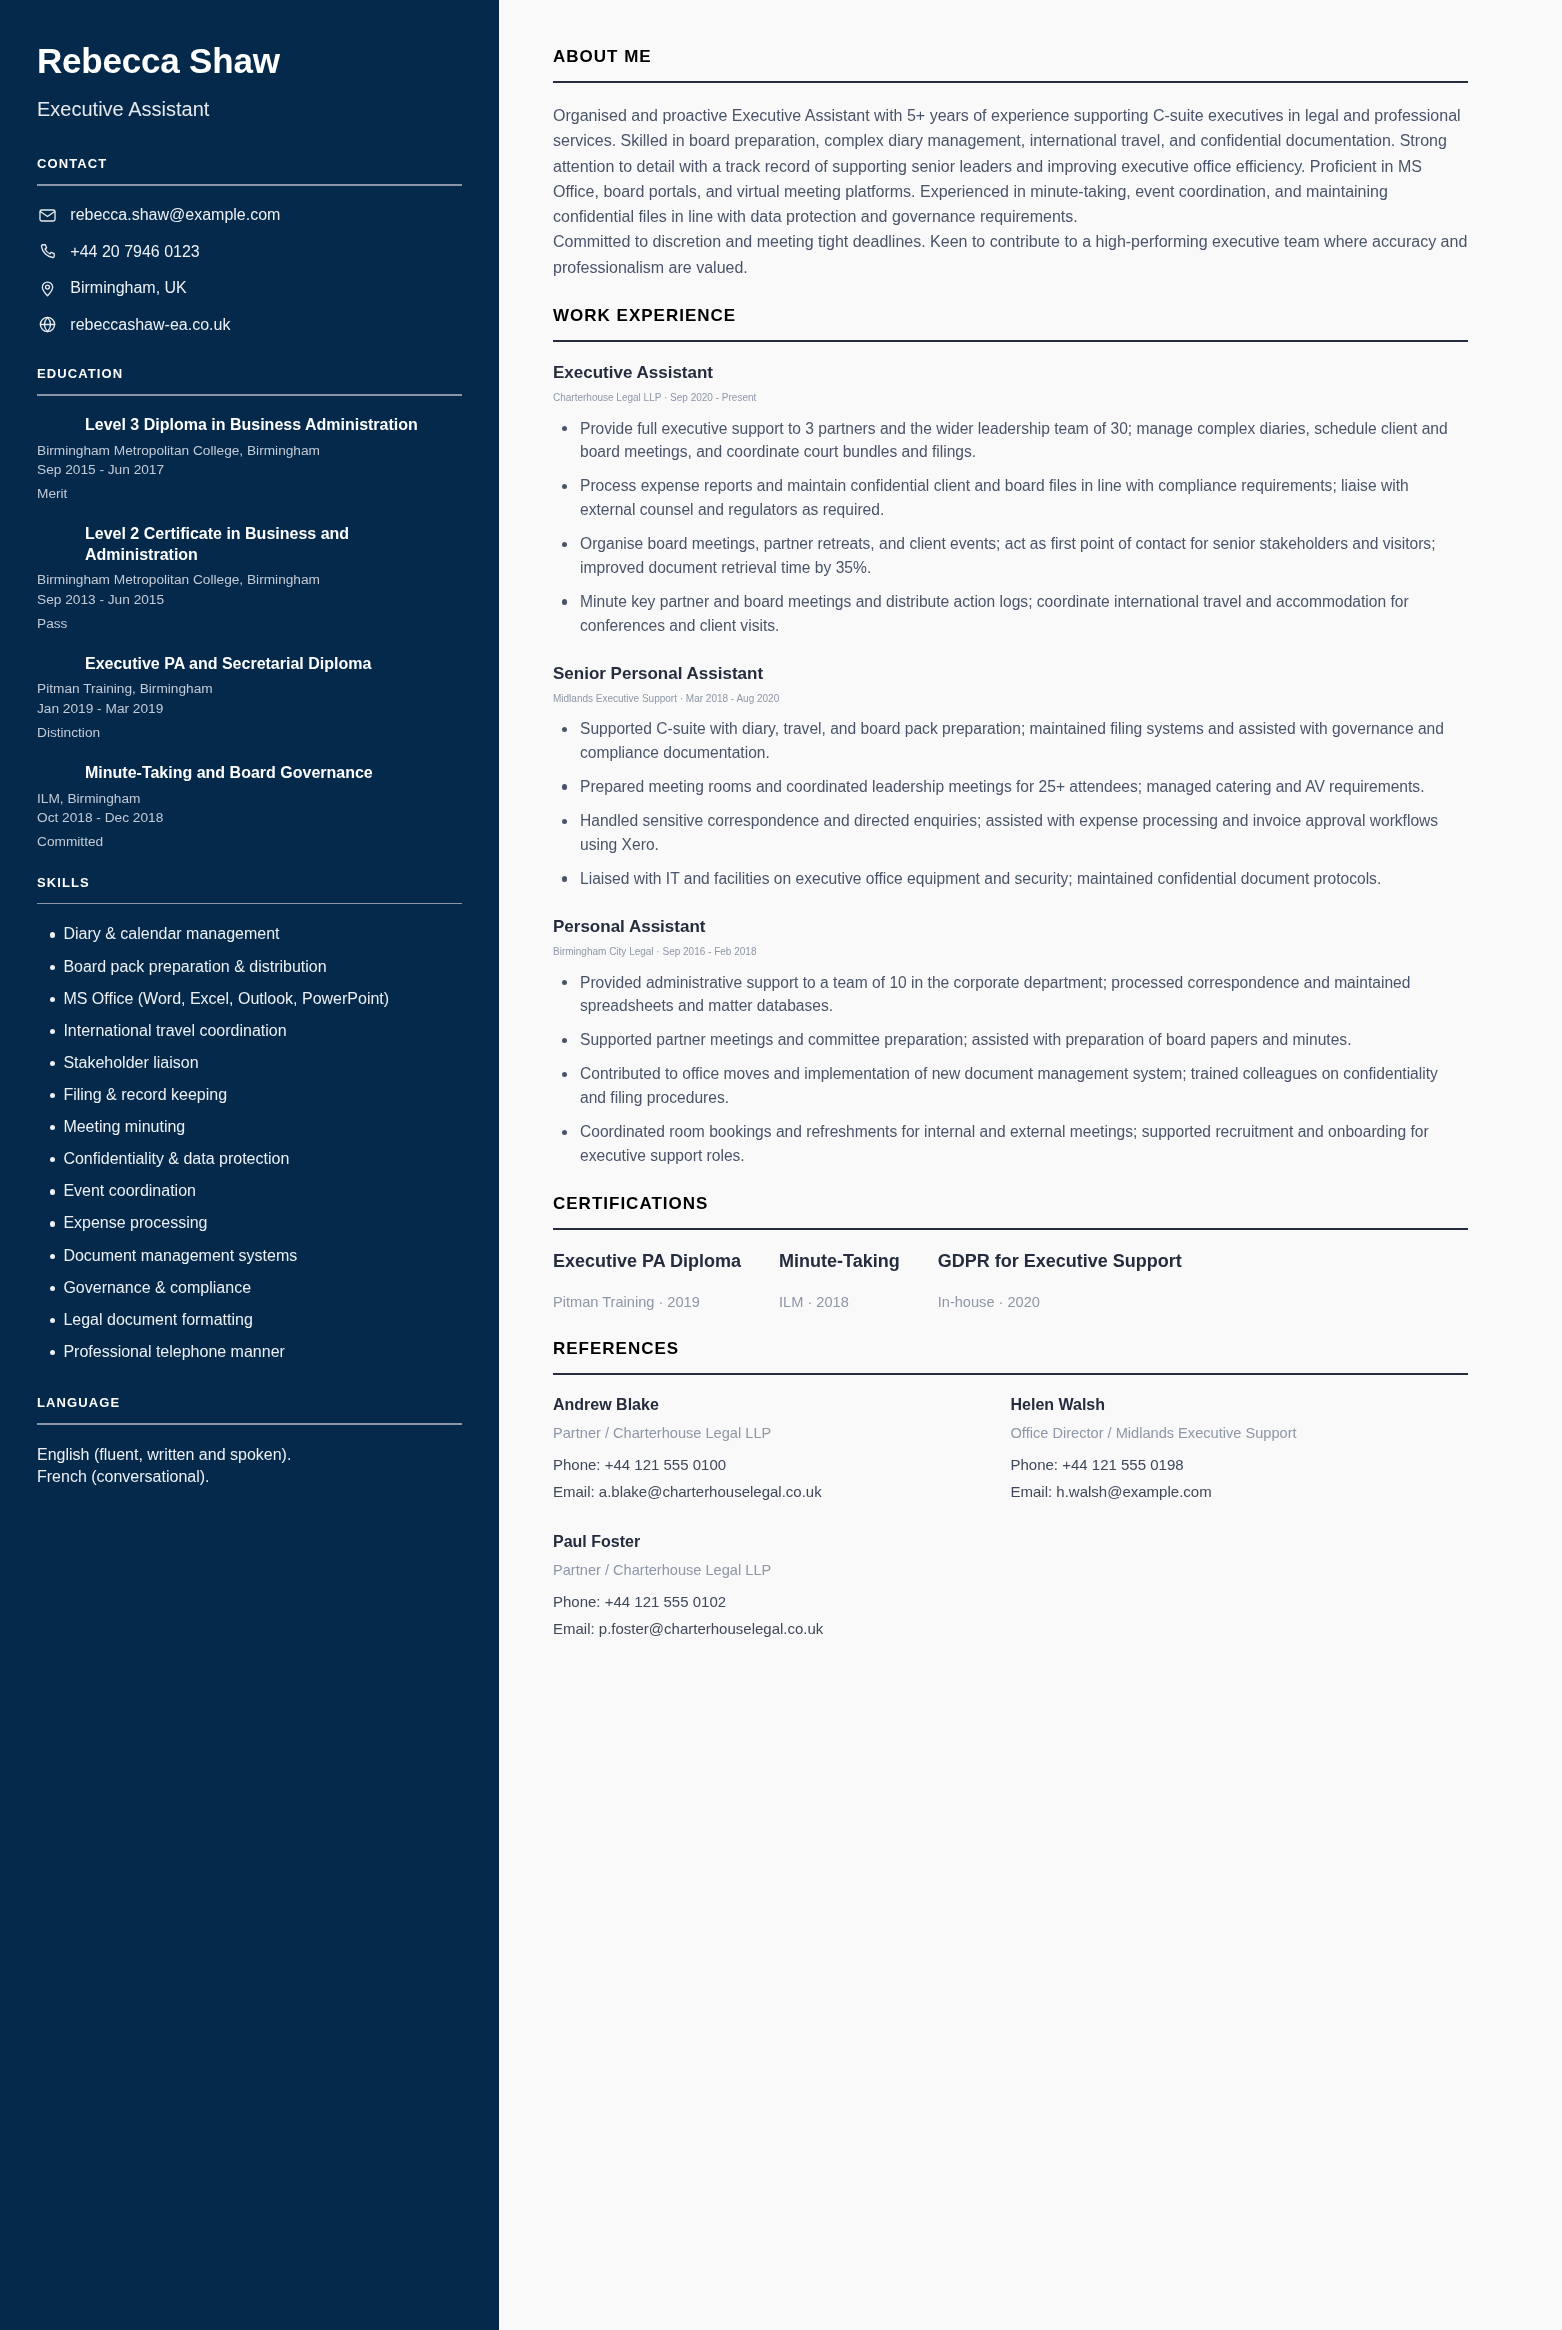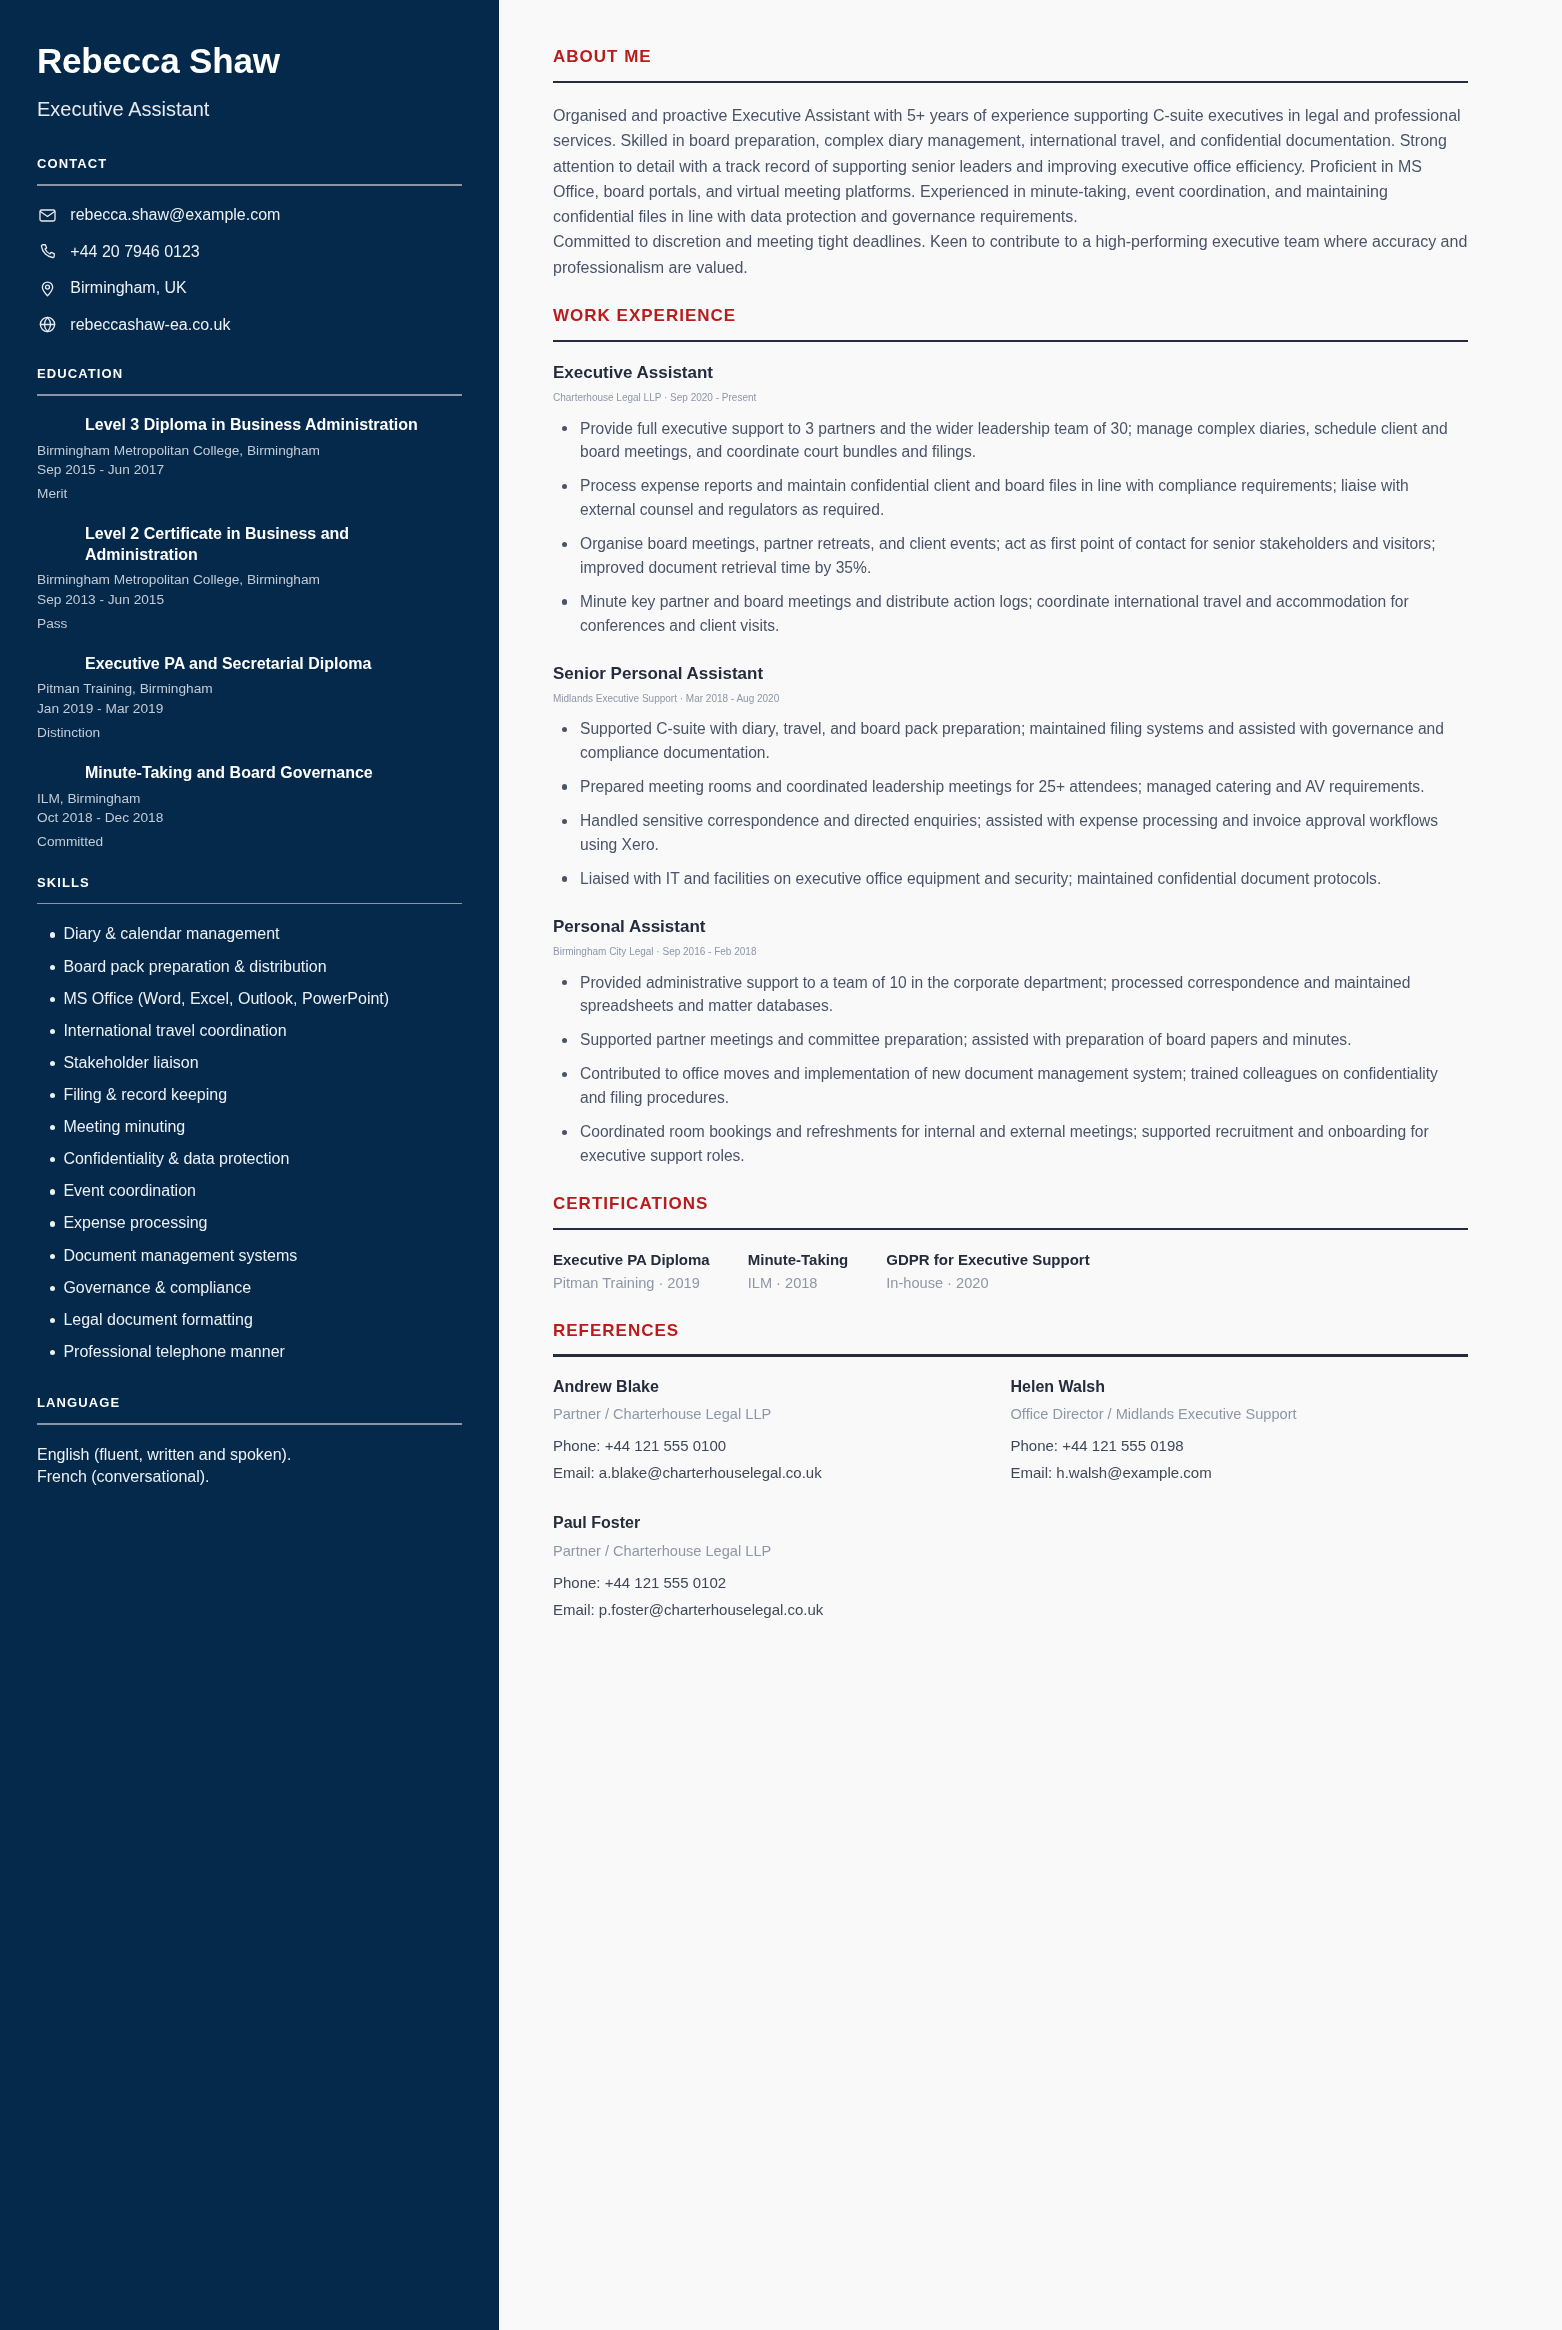--- a/index.html
+++ b/index.html
@@ -137,21 +137,21 @@
   
   .main {
     flex:1 1 auto;
     background:#F9F9FA;
     padding:47px 88px 42px 54px;
   }
   .main-h {
     font-size:17px;
     font-weight:bold;
     letter-spacing:1px;
-    color:#b91c1c;
+    color:#000000;
     text-transform:uppercase;
     line-height:1.2;
     margin-bottom:13.2px;
   }
   .main-rule {
     height:2.4px;
     background:#242C3D;
     margin-bottom:20px;
   }
   .section { margin-bottom:26.4px; }
@@ -195,25 +195,25 @@
     width:5.2px;
     height:5.2px;
     border-radius:50%;
     background:#4A5468;
   }
 
   
   .certs { display:flex; }
   .cert { margin-right:38px; }
   .cert-name {
-    font-size:15px;
+    font-size:18px;
     font-weight:bold;
     color:#242C3D;
     line-height:1.3;
-    margin-bottom:5px;
+    margin-bottom:20px;
     white-space:nowrap;
   }
   .cert-meta {
     font-size:14.6px;
     color:#8E97A6;
     line-height:1.35;
     white-space:nowrap;
   }
 
   

